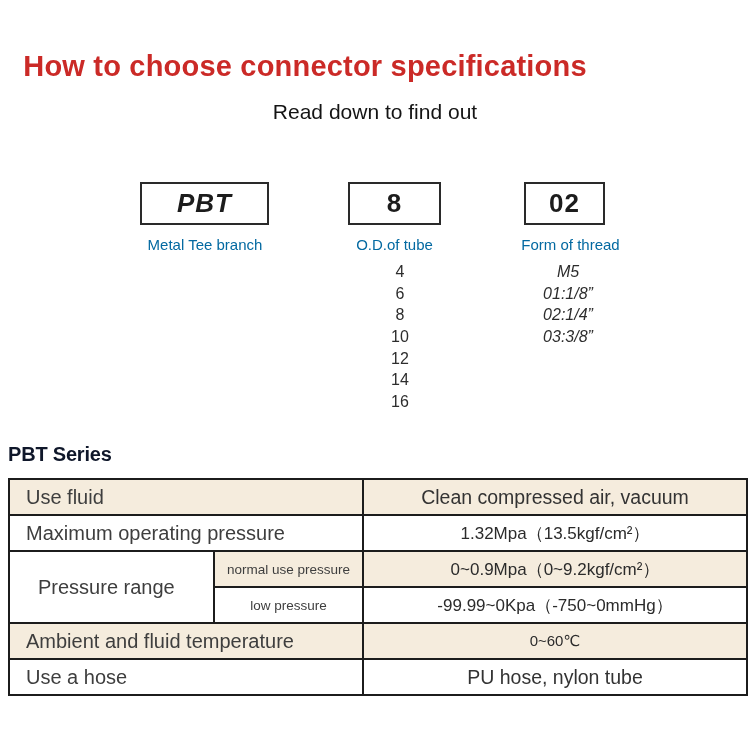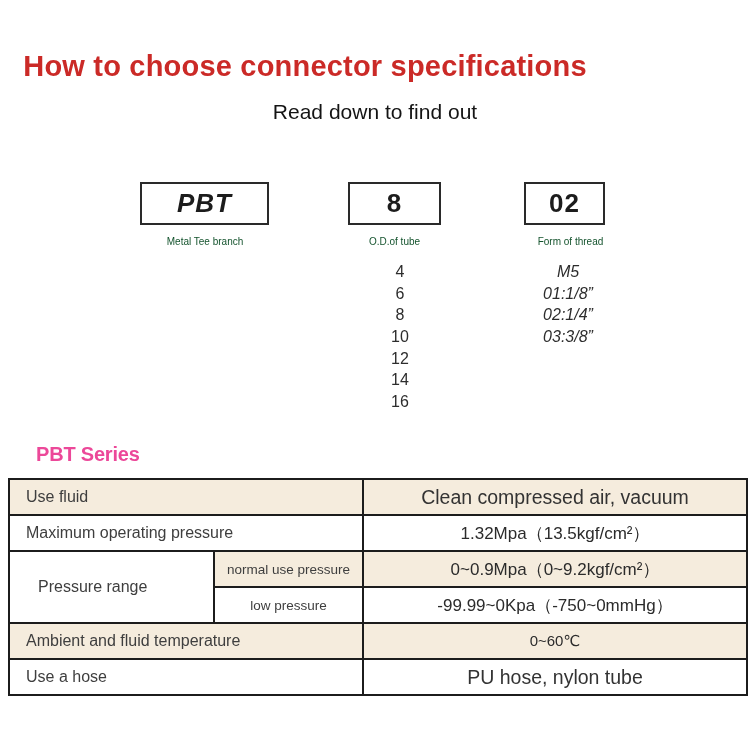--- a/index.html
+++ b/index.html
@@ -26,45 +26,45 @@
   .code-box{
     position:absolute;top:182px;height:43px;border:2px solid #2a2a2a;
     display:flex;align-items:center;justify-content:center;
     font-size:26px;font-weight:bold;color:#1c1c1c;letter-spacing:1px;
     background:#fff;
   }
   .box-pbt{left:140px;width:129px;font-style:italic;}
   .box-tube{left:348px;width:93px;}
   .box-thread{left:524px;width:81px;}
   .code-caption{
-    position:absolute;top:236px;font-size:10px;color:#14532d;text-align:center;
+    position:absolute;top:236px;font-size:15px;color:#0369a1;text-align:center;
   }
   .cap-pbt{left:115px;width:180px;}
   .cap-tube{left:318px;width:153px;}
   .cap-thread{left:494px;width:153px;}
   .option-list{
     position:absolute;top:261px;text-align:center;font-size:16px;color:#2d2d2d;
   }
   .list-tube{left:350px;width:100px;}
   .list-thread{left:488px;width:160px;font-style:italic;}
   .option-list .opt{height:21.7px;line-height:21.7px;}
   .series-heading{
     position:absolute;top:443px;left:8px;
-    font-size:20px;font-weight:bold;color:#ec4899;letter-spacing:-0.2px;margin-left:28px;
+    font-size:20px;font-weight:bold;color:#0f172a;letter-spacing:-0.2px;
   }
   table.spec{
     position:absolute;top:478px;left:8px;width:738px;
     border-collapse:collapse;table-layout:fixed;background:#fff;
   }
   table.spec td{
     border:2px solid var(--border-dark,#1c1c1c);
     height:36px;vertical-align:middle;overflow:hidden;
   }
   td.lbl{
-    font-size:16px;color:#3e3e3e;text-align:left;padding-left:16px;
+    font-size:20px;color:#3e3e3e;text-align:left;padding-left:16px;
   }
   td.sub{
     font-size:13.5px;color:#3e3e3e;text-align:center;
   }
   td.val{text-align:center;color:#2b2b2b;}
   td.val-lg{font-size:19.5px;color:#333;}
   td.val-md{font-size:17px;}
   td.val-sm{font-size:15px;}
   tr.beige td{background:var(--row-beige,#f5ecdd);}
   tr td.white-cell{background:#fff;padding-left:28px;}

